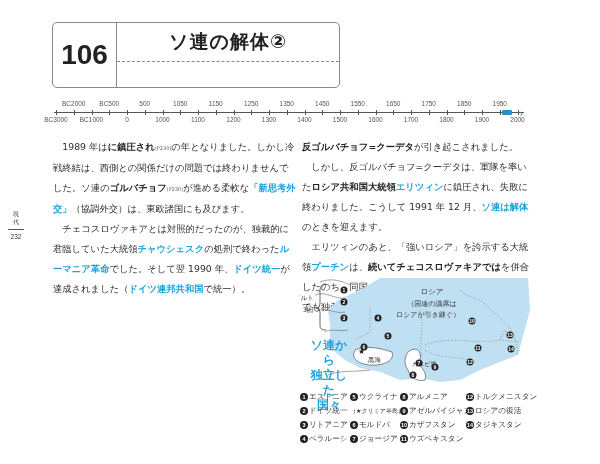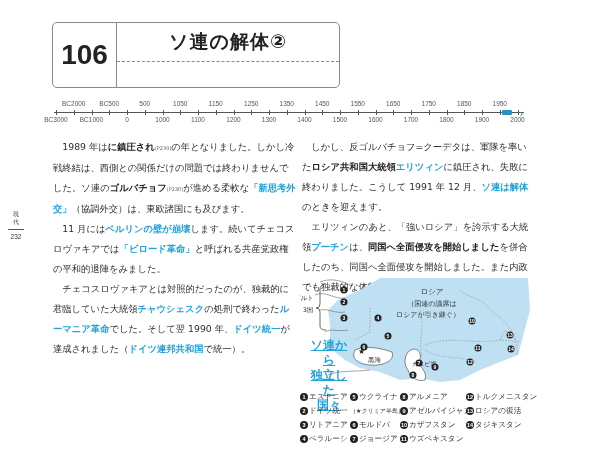--- a/index.html
+++ b/index.html
@@ -44,21 +44,21 @@
   .b { font-weight:bold; color:#222; }
   .blue { color:#1fa3dc; font-weight:bold; }
   .ref { font-size:5px; color:#666; }
 
   .map-wrap { position:absolute; left:300px; top:270px; width:240px; height:130px; }
   .legend { position:absolute; left:300px; top:390px; width:300px; font-size:7.6px; color:#333; }
   .legend-col { position:absolute; top:0; }
   .legend-col div { height:14px; line-height:14px; white-space:nowrap; }
   .cnum { display:inline-block; width:8px; height:8px; border-radius:50%; background:#222; color:#fff; font-size:5.5px; line-height:8px; text-align:center; margin-right:1px; vertical-align:middle; font-family:"Liberation Sans", sans-serif; font-weight:bold; }
   .legend .sub { font-size:6px; }
-  .indep-title { position:absolute; left:307px; top:338px; font-size:12px; line-height:15px; color:#1fa3dc; font-weight:bold; text-align:center; width:44px;text-decoration:underline; }
+  .indep-title { position:absolute; left:307px; top:338px; font-size:12px; line-height:15px; color:#1fa3dc; font-weight:bold; text-align:center; width:44px; }
 </style>
 </head>
 <body>
 
 <div class="titlebox-full" style="width:288px;">
   <div class="num-cell">106</div>
   <div class="head-right">
     <div class="head-main">ソ連の解体②</div>
   </div>
 </div>
@@ -124,28 +124,28 @@
   </div>
 
 <div class="sidebar-tag">
   <div class="era" style="width:8px;margin:0 auto;">現代</div>
   <div class="rule"></div>
   <div class="page">232</div>
 </div>
 
 <div class="col col-left">
   <p><span>1989 年は</span><span class="b">に鎮圧され</span><span class="ref">(P230)</span><span>の年となりました。しかし冷戦終結は、西側との関係だけの問題では終わりませんでした。ソ連の</span><span class="b">ゴルバチョフ</span><span class="ref">(P230)</span><span>が進める柔軟な</span><span class="blue">「新思考外交」</span><span>（協調外交）は、東欧諸国にも及びます。</span></p>
-  <p><span>11 月には</span><span class="blue">ベルリンの壁が崩壊</span><span>します。続いてチェコスロヴァキアでは</span><span class="blue">「ビロード革命」</span><span>と呼ばれる共産党政権の平和的退陣をみました。</span></p>
   <p><span>チェコスロヴァキアとは対照的だったのが、独裁的に君臨していた大統領</span><span class="blue">チャウシェスク</span><span>の処刑で終わった</span><span class="blue">ルーマニア革命</span><span>でした。そして翌 1990 年、</span><span class="blue">ドイツ統一</span><span>が達成されました（</span><span class="blue">ドイツ連邦共和国</span><span>で統一）。</span></p>
 
 </div>
 
 <div class="col col-right">
+  <p class="noindent"><span class="b">反ゴルバチョフ=クーデタ</span><span>が引き起こされました。</span></p>
   <p><span>しかし、反ゴルバチョフ=クーデタは、軍隊を率いた</span><span class="b">ロシア共和国大統領</span><span class="blue">エリツィン</span><span>に鎮圧され、失敗に終わりました。こうして 1991 年 12 月、</span><span class="blue">ソ連は解体</span><span>のときを迎えます。</span></p>
-  <p><span>エリツィンのあと、「強いロシア」を誇示する大統領</span><span class="blue">プーチン</span><span>は、</span><span class="b">同国へ全面侵攻を開始しました</span><span>を併合したのち、同国へ全面侵攻を開始しました。また内政でも独裁的な体制を築きあげています。</span></p>
+  <p><span>エリツィンのあと、「強いロシア」を誇示する大統領</span><span class="blue">プーチン</span><span>は、</span><span class="b">続いてチェコスロヴァキアでは</span><span>を併合したのち、同国へ全面侵攻を開始しました。また内政でも独裁的な体制を築きあげています。</span></p>
 </div>
 
 <div class="map-wrap">
   <svg width="240" height="130" viewBox="0 0 240 130">
     <path d="M80,8 L228,8 L230,40 L222,70 L218,85 L200,92 L180,100 L160,110 L140,112 L120,108 L100,110 L80,102 L60,98 L45,90 L30,78 L30,55 L28,40 L38,30 L60,20 Z" fill="#bfe0f3" stroke="none"></path>
     <path d="M160,20 C170,30 180,25 190,40 C210,55 215,60 218,85" fill="none" stroke="#888" stroke-width="0.6" stroke-dasharray="1.5,1.5"></path>
     <path d="M125,75 C150,65 175,75 200,70 L220,72" fill="none" stroke="#888" stroke-width="0.6" stroke-dasharray="1.5,1.5"></path>
     <path d="M125,80 C140,90 160,85 175,92" fill="none" stroke="#888" stroke-width="0.6" stroke-dasharray="1.5,1.5"></path>
     <path d="M70,38 L70,62 L55,70" fill="none" stroke="#888" stroke-width="0.6" stroke-dasharray="1.5,1.5"></path>
     <path d="M120,40 C125,60 118,70 122,88" fill="none" stroke="#888" stroke-width="0.6" stroke-dasharray="1.5,1.5"></path>

